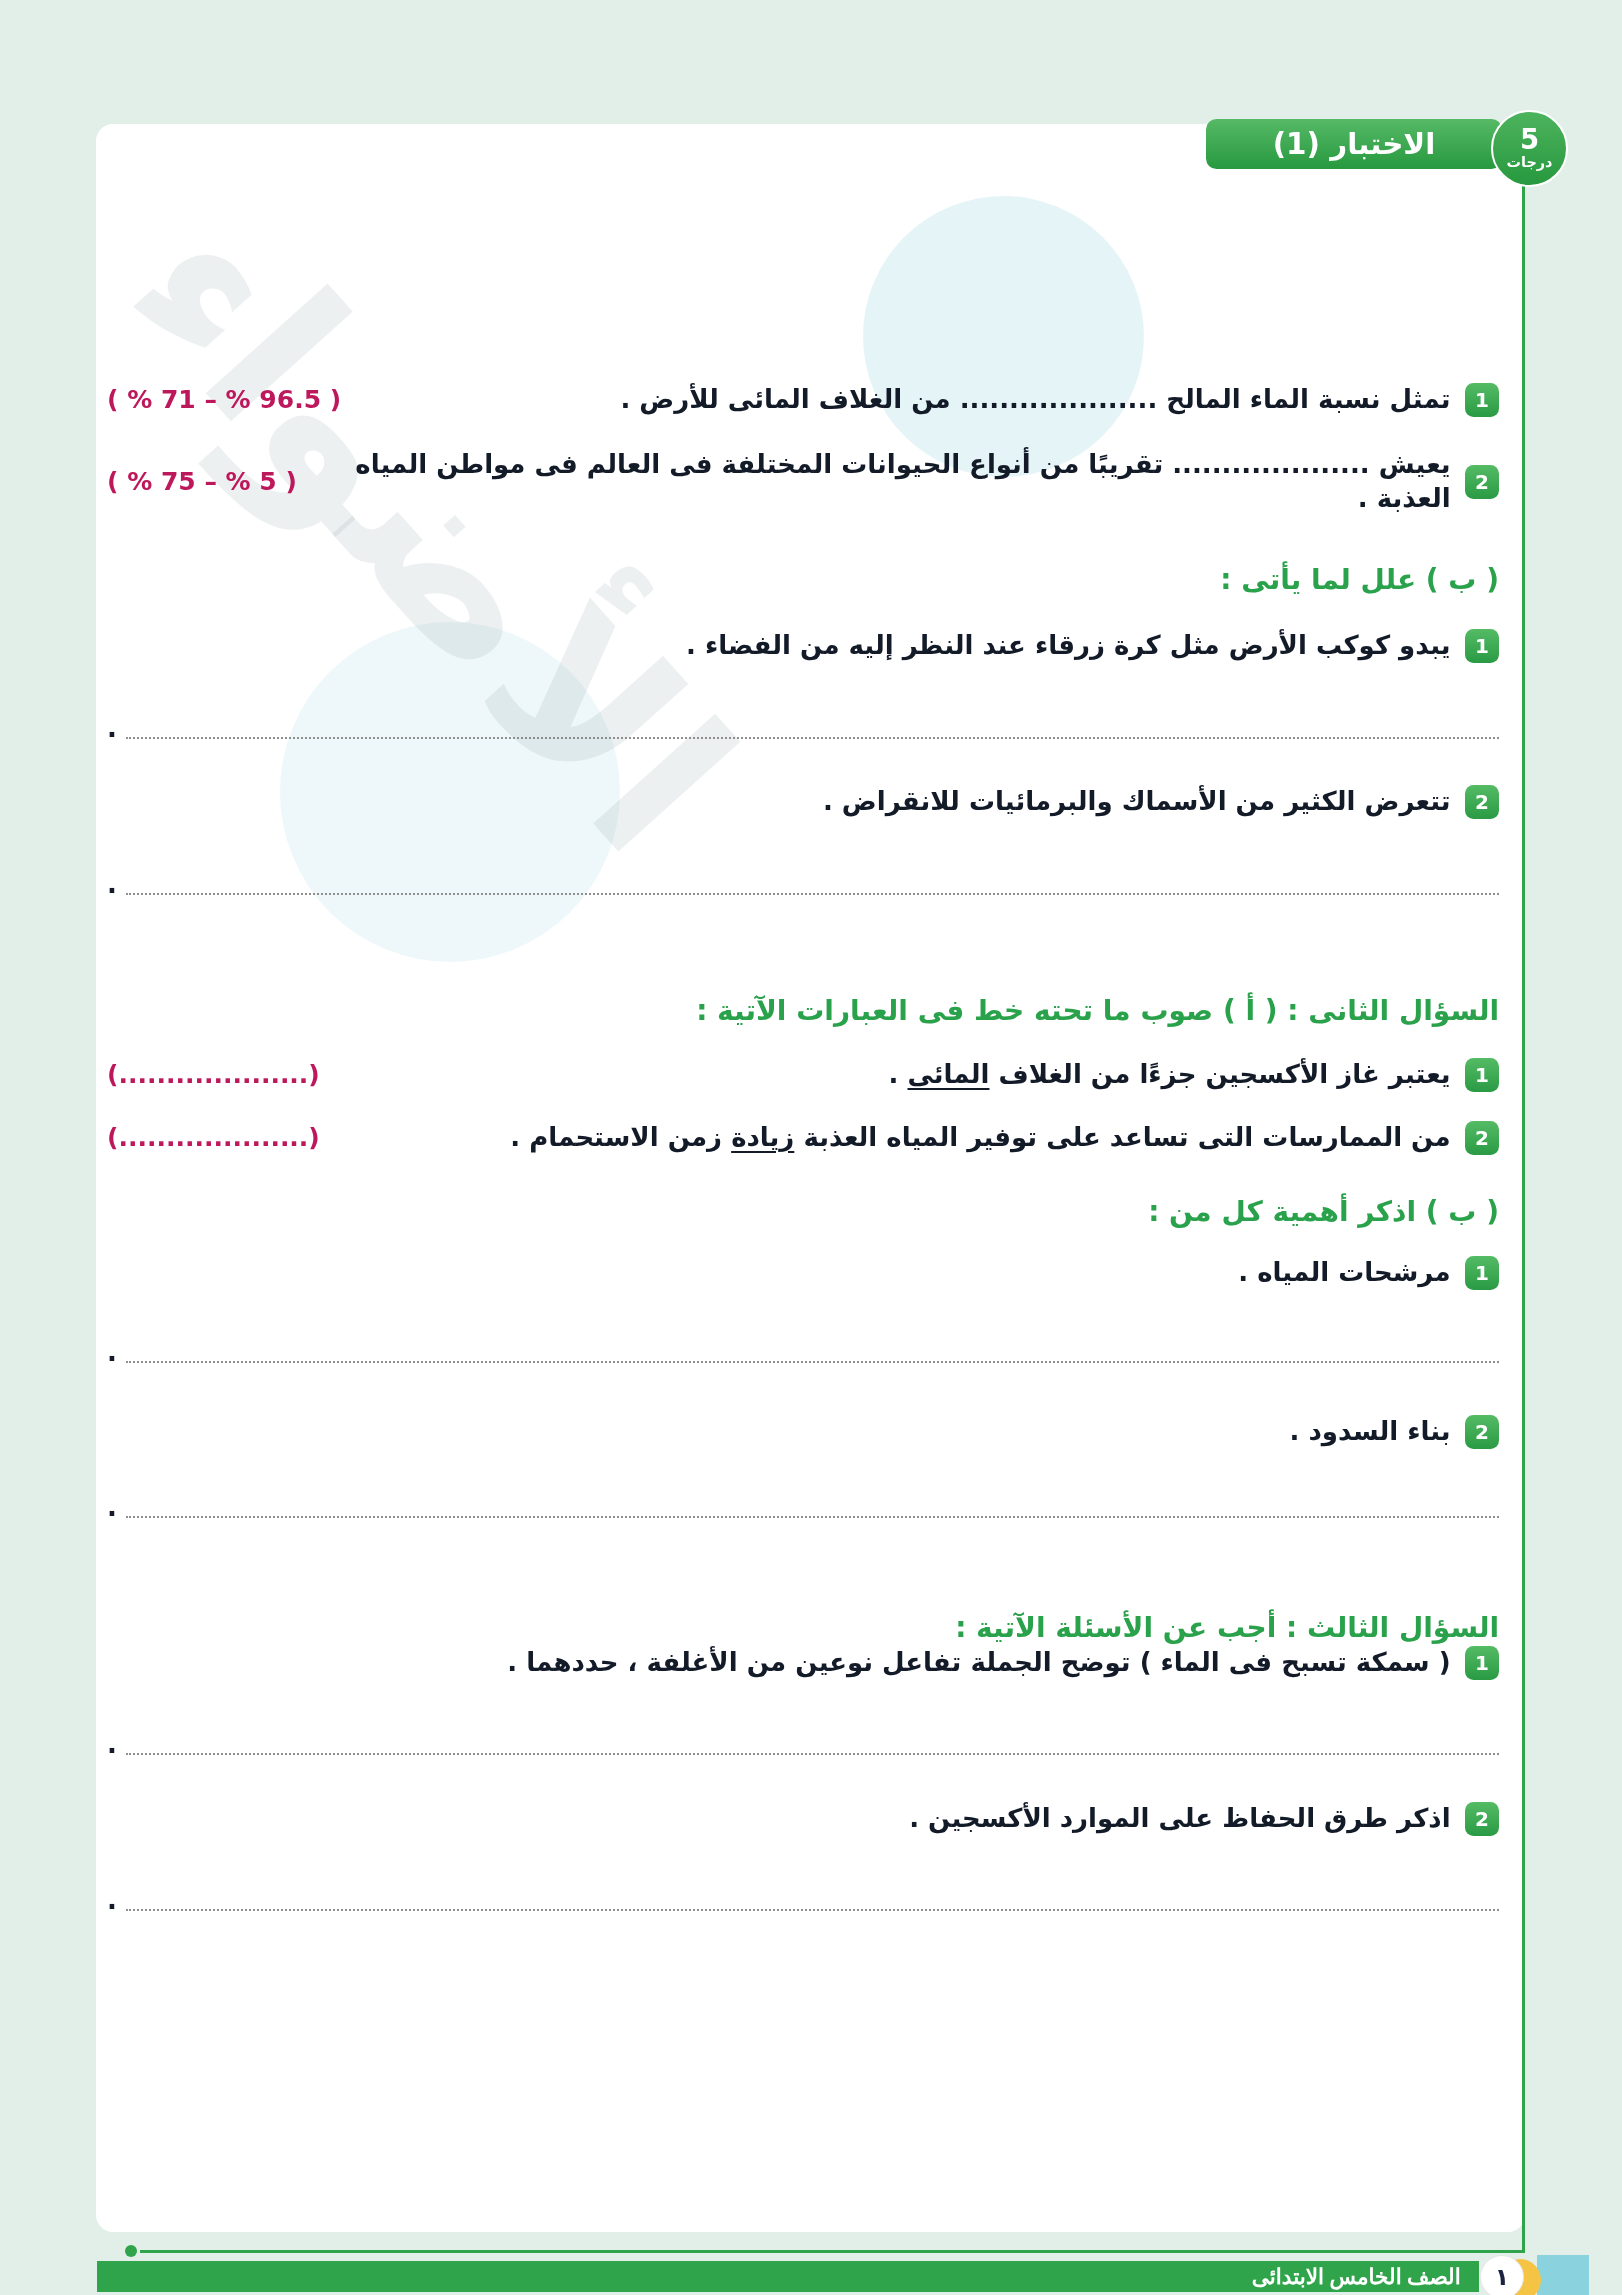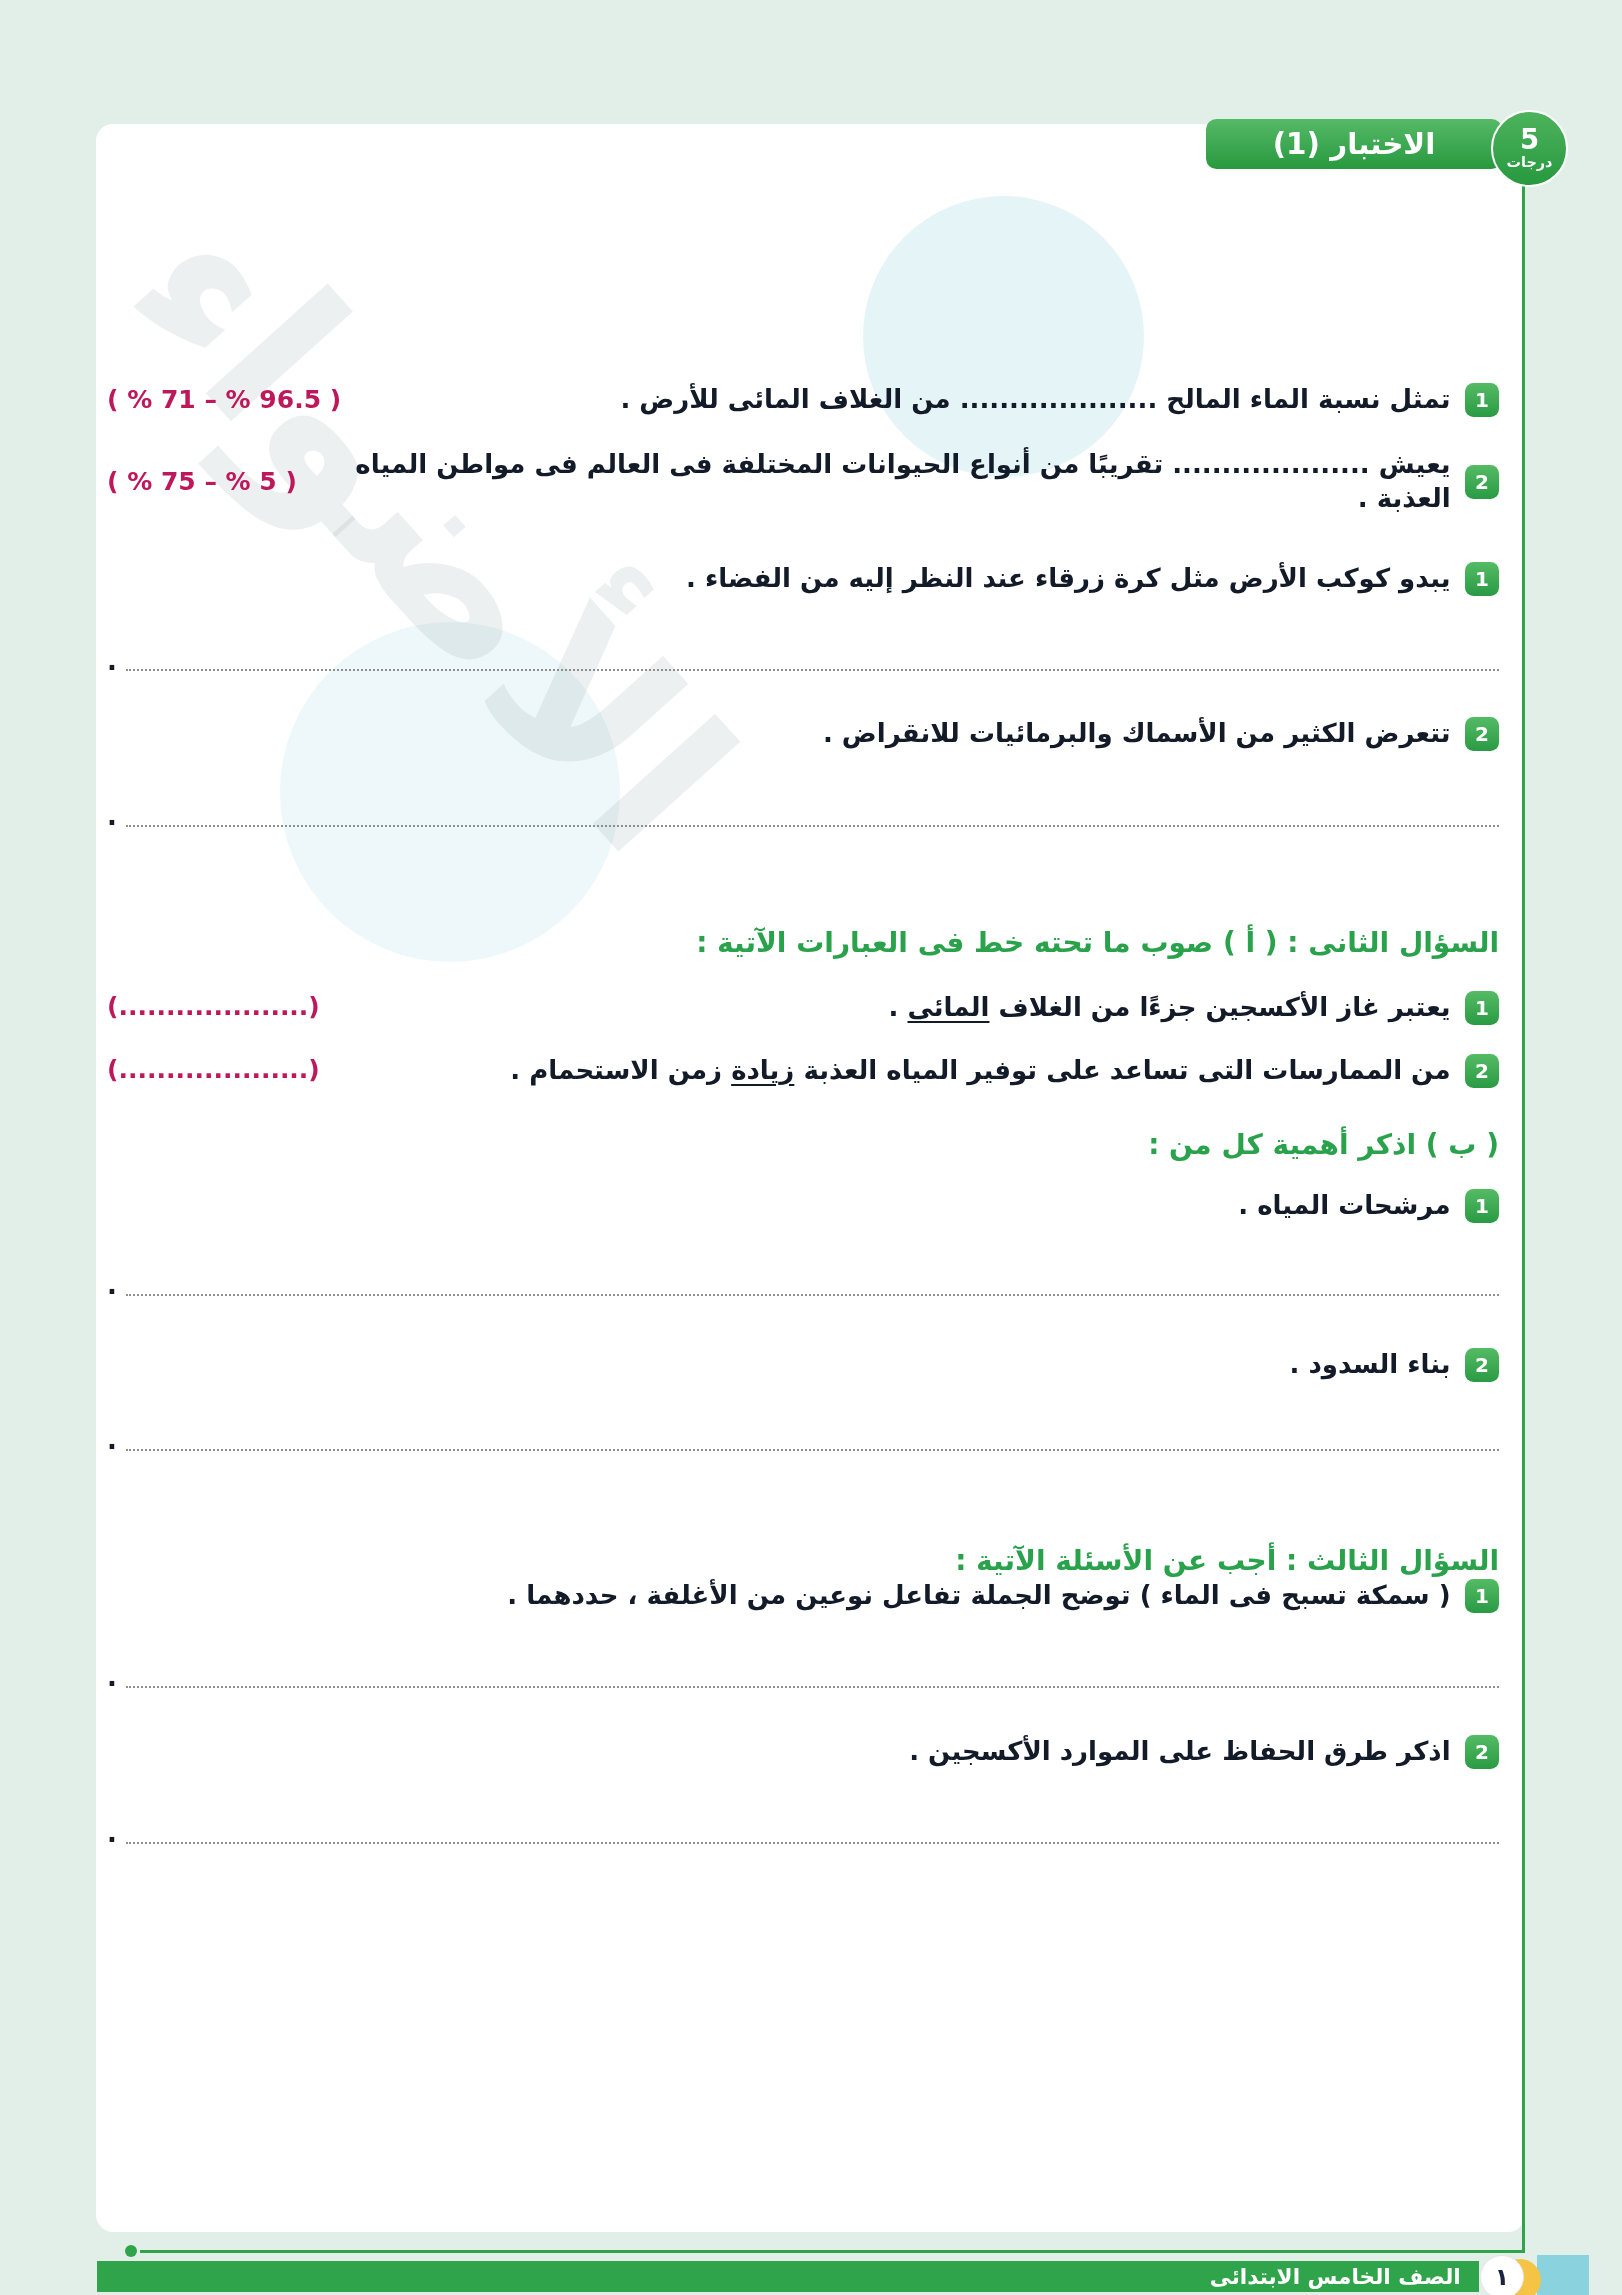--- a/index.html
+++ b/index.html
@@ -67,21 +67,21 @@
   .mb40{margin-bottom:26px}.mb44{margin-bottom:29px}.mb48{margin-bottom:31px}
   .mb50{}.mb60{margin-bottom:39px}.mb70{margin-bottom:46px}
   .mb72{margin-bottom:47px}.mb74{margin-bottom:48px}.mb80{margin-bottom:52px}
   .mb82{margin-bottom:54px}.mb84{margin-bottom:55px}.mb140{margin-bottom:92px}
   .mb150{margin-bottom:98px}
   
   .footer-bar {
     position:absolute; left:98px; top:2261px; width:1382px; height:31px;
     background:#2fa44a; z-index:4;
     display:flex; align-items:center; box-sizing:border-box; padding:0 18.3px;
-    color:#fff; font-size:21.6px; font-weight:bold;
+    color:#fff; font-size:21.6px; font-weight:bold;font-family:Liberation Serif, serif;
   }
   .moon { position:absolute; left:1500px; top:2259px; width:42px; height:42px; background:#f6c445; border-radius:50%; z-index:5; }
   .page-circle {
     position:absolute; left:1481px; top:2255px; width:44px; height:44px;
     background:#ffffff; border:1.3px solid #e6e6e6; border-radius:50%; z-index:6;
     display:flex; align-items:center; justify-content:center;
     font-size:23.6px; font-weight:bold; color:#1c2340; box-sizing:border-box;
   }
   .corner-square { position:absolute; left:1538px; top:2255px; width:52px; height:41px; background:#8ad2de; z-index:4; }
 </style>
@@ -116,20 +116,21 @@
       <span>تمثل نسبة الماء المالح .................... من الغلاف المائى للأرض .</span>
       <span class="choices">( 96.5 % – 71 % )</span>
     </div>
 
     <div class="row mb70">
       <span class="num">2</span>
       <span>يعيش .................... تقريبًا من أنواع الحيوانات المختلفة فى العالم فى مواطن المياه العذبة .</span>
       <span class="choices">( 5 % – 75 % )</span>
     </div>
 
+    <div class="sec-title mb48">( ب ) علل لما يأتى :</div>
 
     <div class="row mb84">
       <span class="num">1</span>
       <span>يبدو كوكب الأرض مثل كرة زرقاء عند النظر إليه من الفضاء .</span>
     </div>
 
     <div class="ansline mb70">
       <div class="leader"></div>
       <span class="period">.</span>
     </div>

